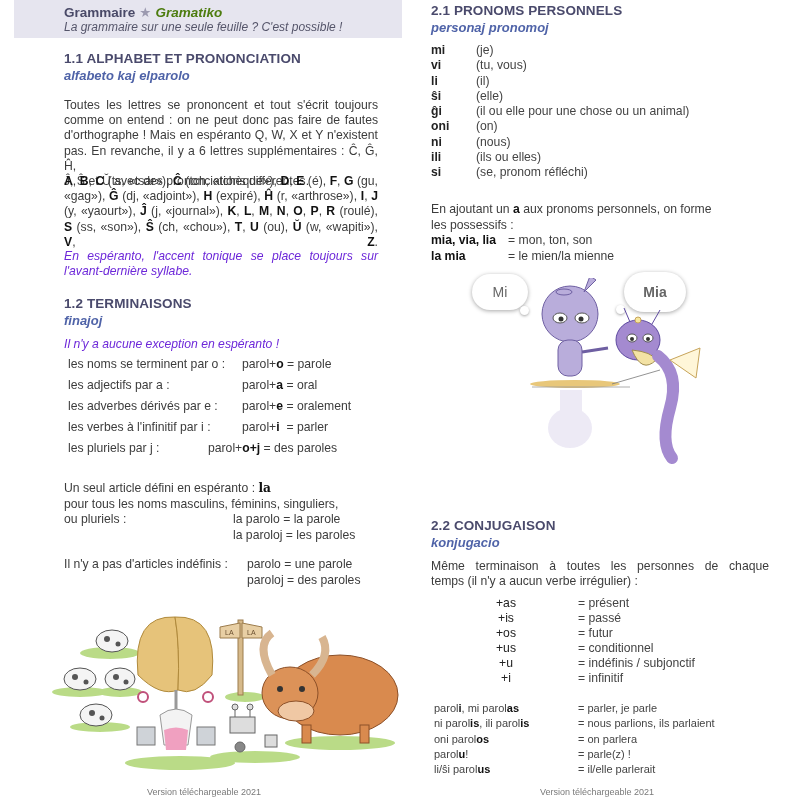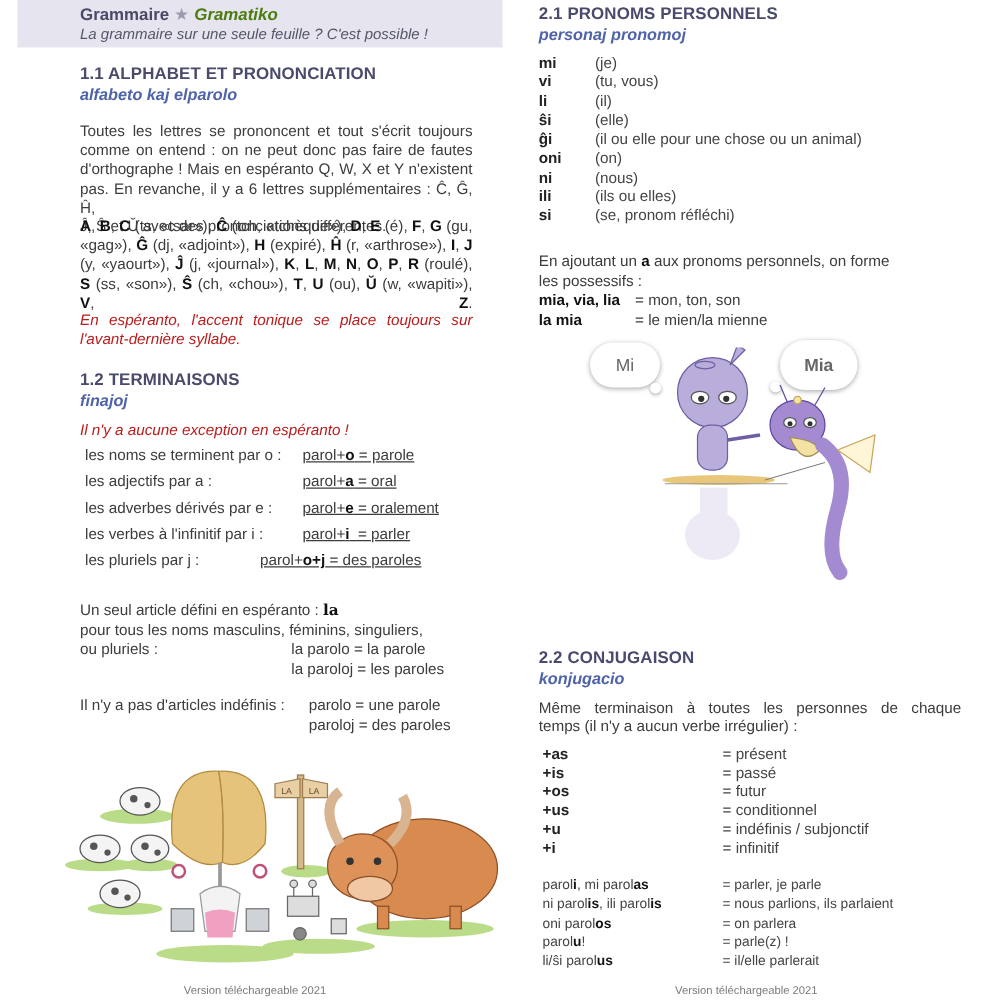--- a/index.html
+++ b/index.html
@@ -15,30 +15,30 @@
   .hdr-title { left:64px; top:4px; font-size:13.5px; font-weight:bold; color:#4a4a68; white-space:nowrap; }
   .hdr-title .star { color:#9c9ab0; margin:0 4px; }
   .hdr-title .eo { color:#4d7c0f; font-style:italic; }
   .hdr-sub { left:64px; top:20px; font-size:12px; font-style:italic; color:#55556a; white-space:nowrap; }
 
   .h-sec { font-size:13.5px; font-weight:bold; color:#4a4a6c; white-space:nowrap; letter-spacing:0.1px; }
   .h-eo { font-size:13px; font-weight:bold; font-style:italic; color:#4f63a8; white-space:nowrap; }
 
   .para { font-size:12.2px; line-height:15.2px; color:#3c3c3c; text-align:justify; }
   .para b { color:#111; }
-  .ital { font-style:italic; color:#b91c1c; }
-
-  .row { font-size:12.2px; color:#3c3c3c; white-space:nowrap; height:21px; line-height:21px;text-decoration:underline; }
+  .ital { font-style:italic; color:#6d28d9; }
+
+  .row { font-size:12.2px; color:#3c3c3c; white-space:nowrap; height:21px; line-height:21px; }
   .row b { color:#111; }
 
   .pron-row { font-size:12.2px; line-height:15.3px; white-space:nowrap; color:#444; }
   .pron-row .k { display:inline-block; width:45px; font-weight:bold; color:#222; }
 
   .conj-row { font-size:12.2px; line-height:15px; white-space:nowrap; color:#444; }
-  .conj-row .k { display:inline-block; width:144px; font-weight:bold; color:#222; }
+  .conj-row .k { display:inline-block; width:144px; font-weight:normal; color:#222;text-align:center; }
   .ex-row { font-size:11px; line-height:15.3px; white-space:nowrap; color:#444; }
   .ex-row .k { display:inline-block; width:144px; }
   .ex-row b { color:#111; }
 
   .footer { font-size:9px; color:#7a7a7a; white-space:nowrap; }
 
   .bubble {
     background:#fff; border-radius:22px;
     box-shadow:0 1px 4px rgba(0,0,0,0.35);
     font-size:14px; color:#666; text-align:center;

